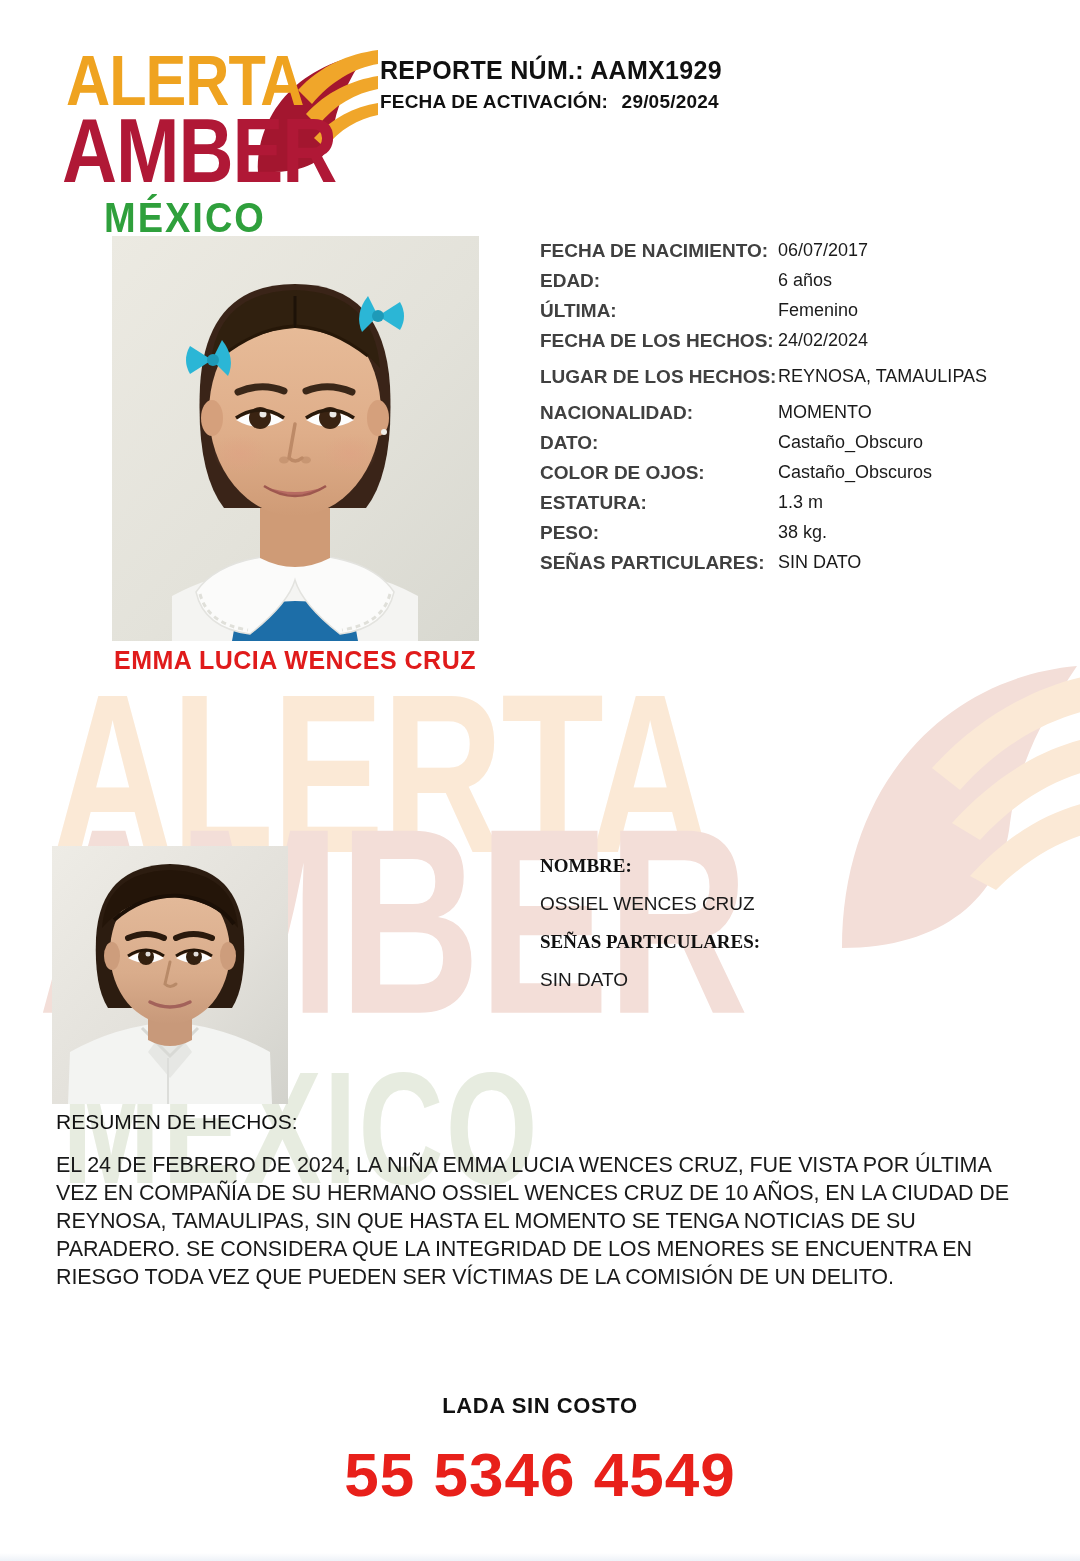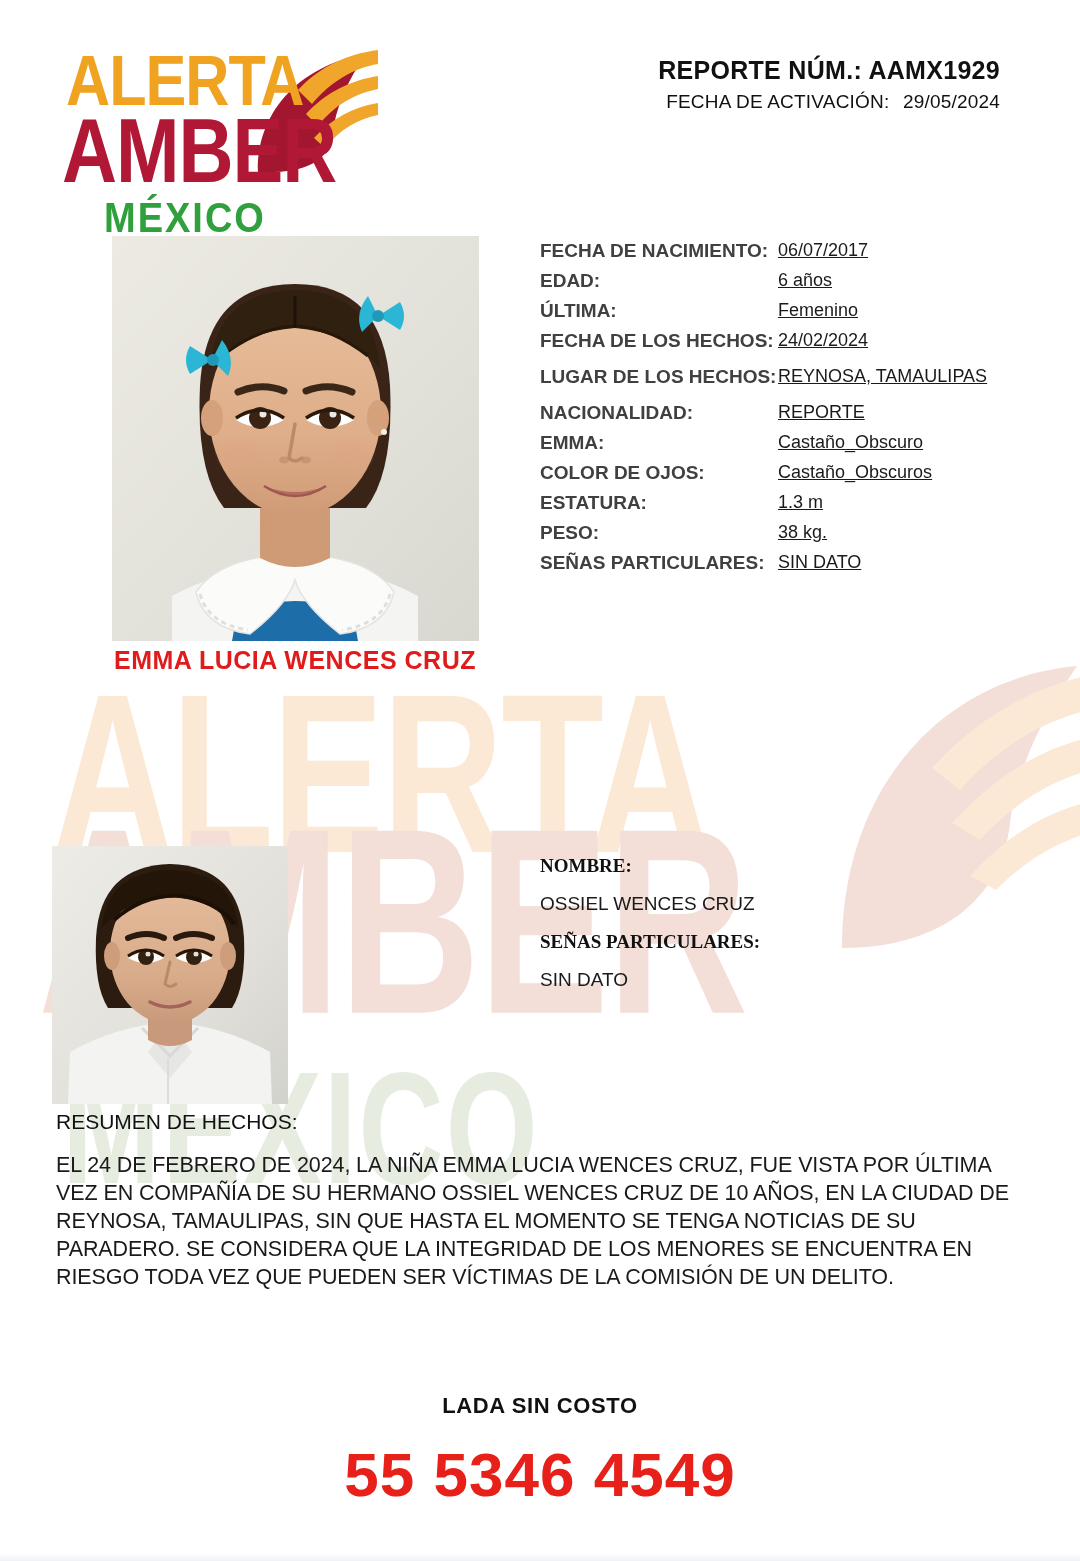--- a/index.html
+++ b/index.html
@@ -95,28 +95,28 @@
     transform: scaleY(1.12);
     transform-origin: left top;
   }
   .logo-swoosh { position: absolute; left: 188px; top: 0px; width: 130px; height: 130px; }
 
   
   .report-head {
     position: absolute;
     left: 380px; top: 56px;
     width: 620px;
-    text-align: right;
+    text-align: left;
   }
   .report-num {
     font-size: 25px; font-weight: bold; letter-spacing: .3px;
     color: #111; margin: 0 0 6px 0;
   }
   .report-date {
-    font-size: 19px; font-weight: normal; letter-spacing: .2px; color: #111;
+    font-size: 19px; font-weight: bold; letter-spacing: .2px; color: #111;
   }
   .report-date .rd-val { margin-left: 8px; }
 
   
   .photo-main {
     position: absolute;
     left: 112px; top: 236px;
     width: 367px; height: 405px;
     overflow: hidden;
     background: #eceae4;
@@ -158,21 +158,20 @@
     flex: 0 0 238px;
     font-weight: bold;
     font-size: 19px;
     line-height: 1.16;
     color: #404040;
   }
   .field-value {
     font-size: 18px;
     line-height: 1.16;
     color: #1a1a1a;
-    text-decoration: underline;
   }
   .field-row.two-line { margin-bottom: 14px; }
 
   
   .companion {
     position: absolute;
     left: 540px; top: 855px;
     width: 440px;
   }
   .comp-title { font-size: 18px; font-weight: bold; color: #111; margin-bottom: 18px; }
@@ -341,24 +340,24 @@
     <div class="field-row two-line">
       <div class="field-label">FECHA DE LOS HECHOS:</div>
       <div class="field-value">24/02/2024</div>
     </div>
     <div class="field-row two-line">
       <div class="field-label">LUGAR DE LOS HECHOS:</div>
       <div class="field-value">REYNOSA, TAMAULIPAS</div>
     </div>
     <div class="field-row">
       <div class="field-label">NACIONALIDAD:</div>
-      <div class="field-value">REPORTE</div>
-    </div>
-    <div class="field-row">
-      <div class="field-label">EMMA:</div>
+      <div class="field-value">MOMENTO</div>
+    </div>
+    <div class="field-row">
+      <div class="field-label">DATO:</div>
       <div class="field-value">Castaño_Obscuro</div>
     </div>
     <div class="field-row">
       <div class="field-label">COLOR DE OJOS:</div>
       <div class="field-value">Castaño_Obscuros</div>
     </div>
     <div class="field-row">
       <div class="field-label">ESTATURA:</div>
       <div class="field-value">1.3 m</div>
     </div>

